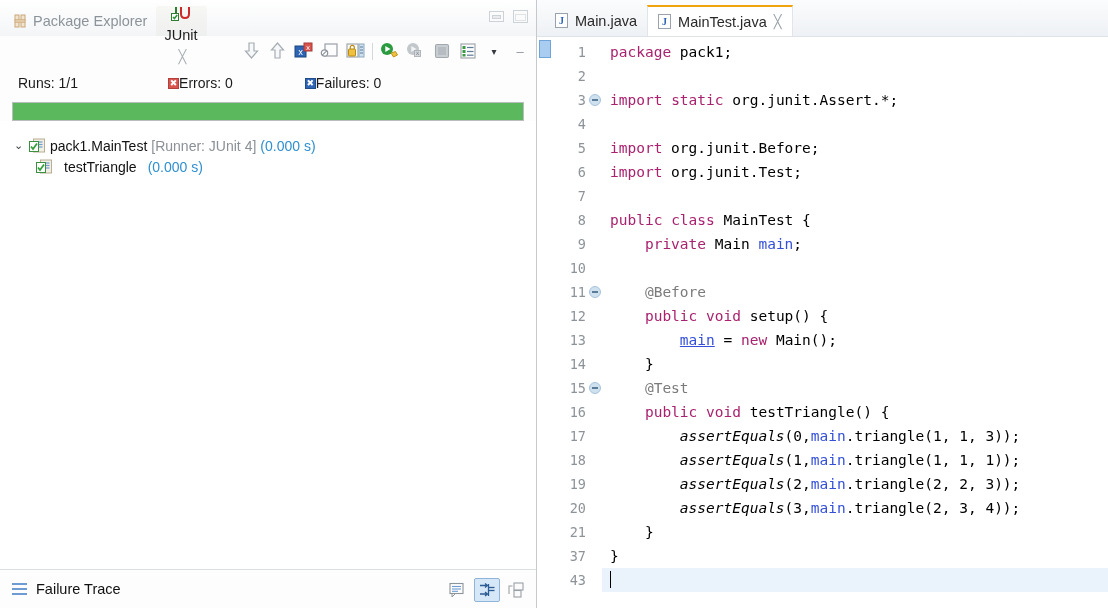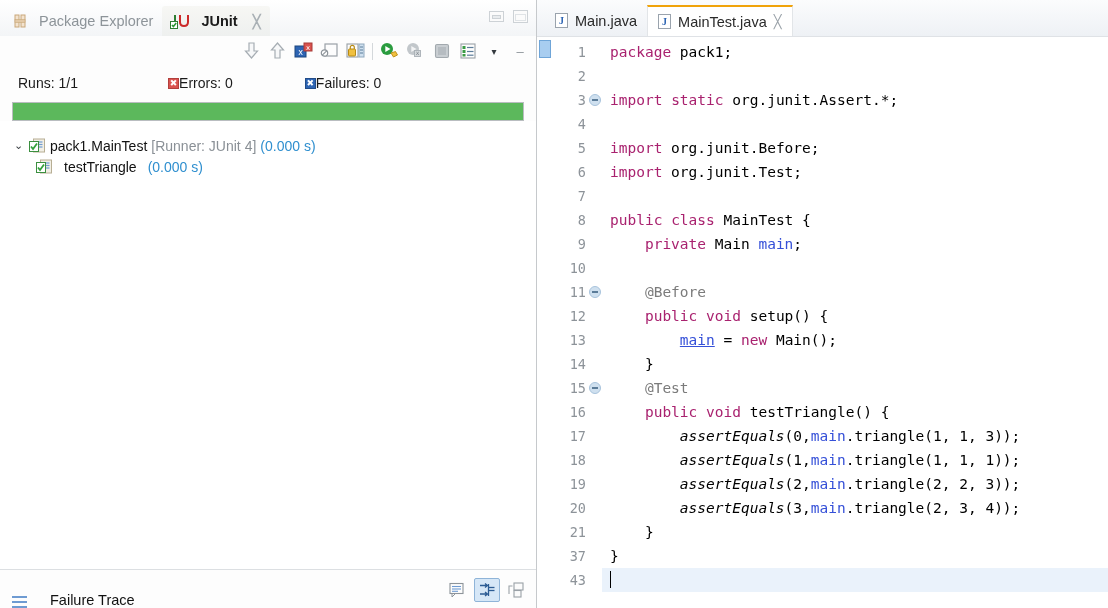--- a/index.html
+++ b/index.html
@@ -37,30 +37,31 @@
     position: relative;
     padding-left: 6px;
   }
   .vtab {
     display: flex;
     align-items: center;
     height: 30px;
     padding: 0 9px 0 8px;
     font-size: 14.5px;
     color: #8d9499;
-    gap: 12px;
+    gap: 6px;
     cursor: default;
     white-space: nowrap;
   }
   .vtab.active {
     background: linear-gradient(#f7f7f4, #eef0ef);
     color: #1b1b1b;
-    font-weight: bold;
+    font-weight: normal;
     border-top-left-radius: 3px;
     border-top-right-radius: 3px;
+    flex-direction: column;
   }
   .vtab .tabclose {
     color: #a9b0b5;
     font-size: 13px;
     margin-left: 3px;
   }
   .winbtns {
     position: absolute;
     right: 8px; top: 10px;
     display: flex;
@@ -210,24 +211,23 @@
   .ticon { width: 17px; height: 16px; position: relative; }
   .dim { color: #8a9096; }
   .time { color: #2f8fcf; }
 
   
   .ftbar {
     height: 38px;
     border-top: 1px solid #dcdfe2;
     background: #fdfdfd;
     display: flex;
-    align-items: flex-end;
+    align-items: center;
     padding-left: 12px;
     position: relative;
-    gap: 14px;
   }
   .ftlabel {
     font-size: 14.5px;
     color: #111;
     margin-left: 9px;
   }
   .ftright {
     position: absolute;
     right: 8px; top: 8px;
     display: flex;

